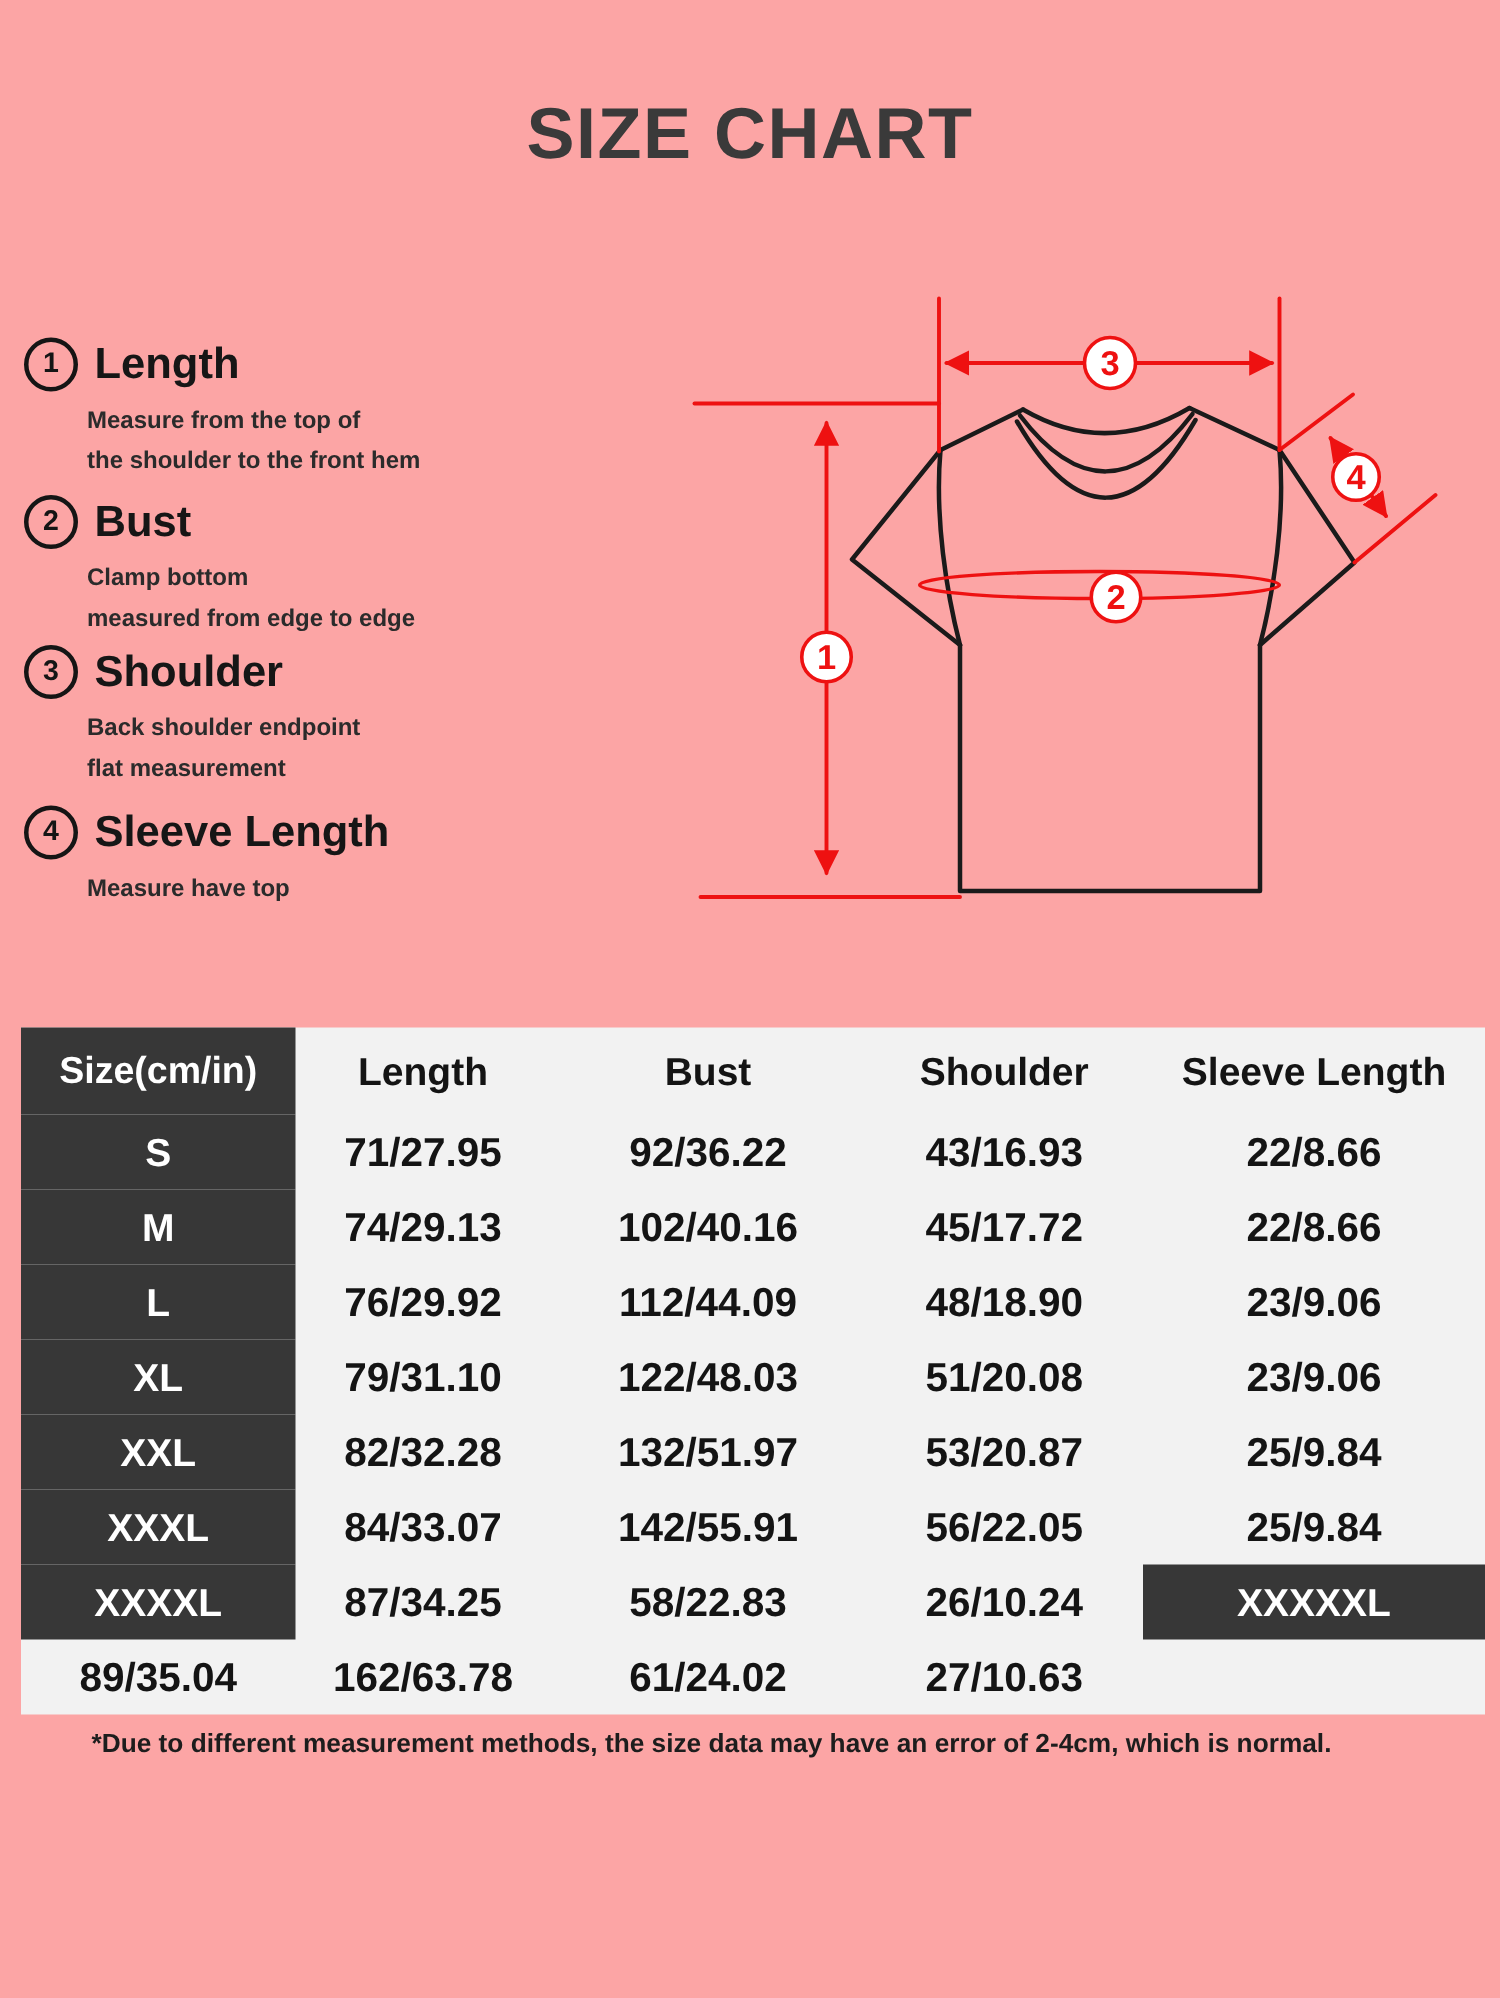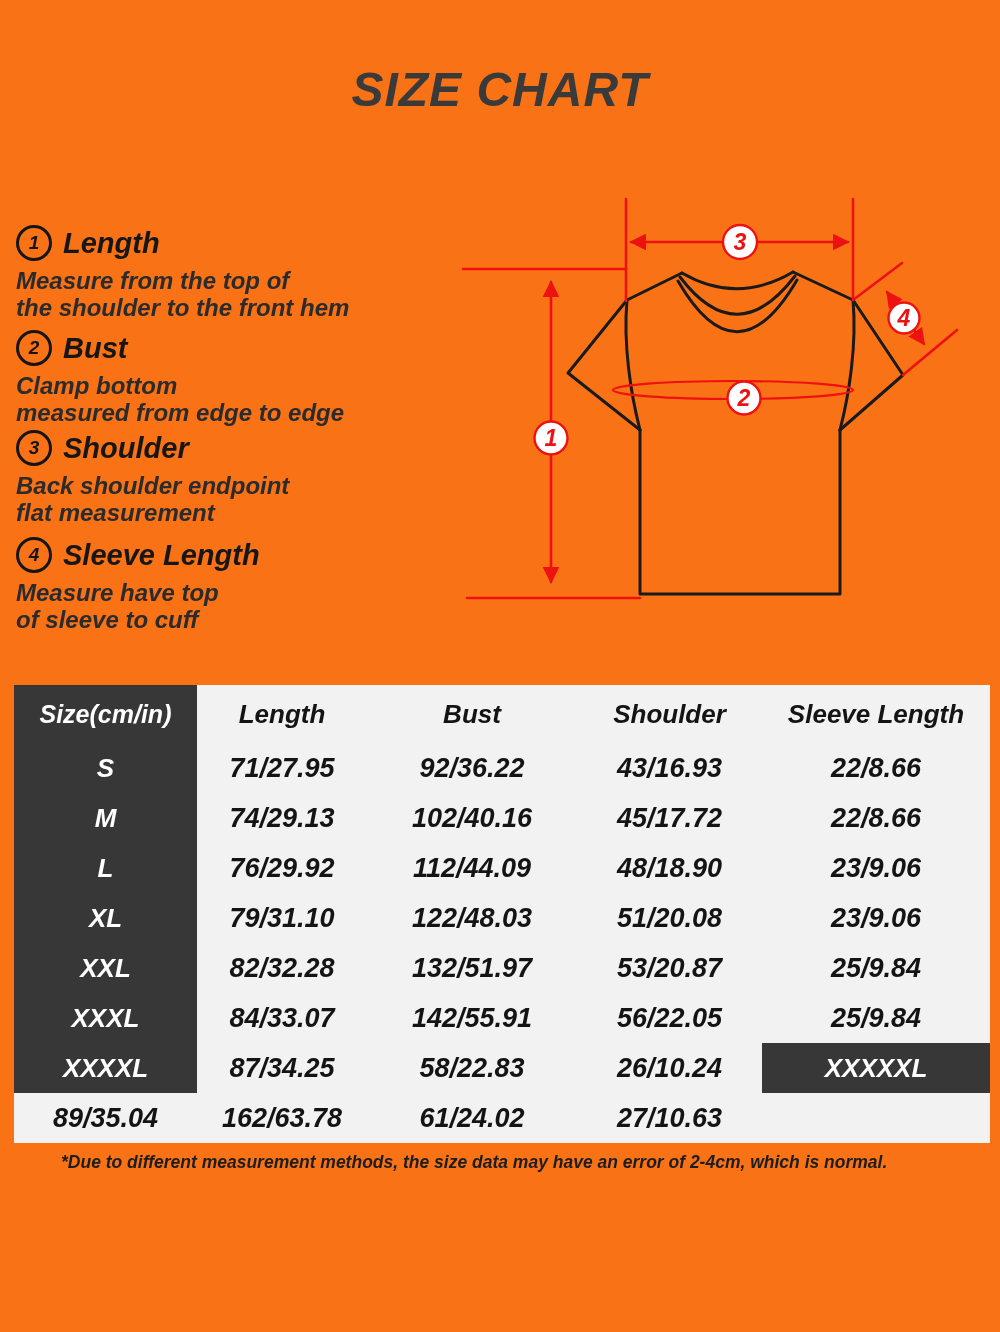--- a/index.html
+++ b/index.html
@@ -1,28 +1,28 @@
 <!DOCTYPE html>
 <html><head>
 <meta charset="utf-8">
 <style>
   html,body{margin:0;padding:0;background:#fff;}
-  #page{position:relative;width:1000px;height:1332px;background:#f97316;overflow:hidden;
-        font-family:"Liberation Sans", sans-serif;font-style:italic;}
+  #page{position:relative;width:1000px;height:1332px;background:#fca5a5;overflow:hidden;
+        font-family:"Liberation Sans", sans-serif;}
   
   .title{position:absolute;left:0;top:62px;width:1000px;text-align:center;
          font-size:48px;font-weight:700;color:#3a3a3a;letter-spacing:1px;}
   
   .instr{position:absolute;left:16px;width:420px;}
   .instr-head{display:flex;align-items:center;gap:11px;}
   .num-circle{width:30px;height:30px;border:3px solid #151515;border-radius:50%;
               display:flex;align-items:center;justify-content:center;
               font-size:19px;font-weight:700;color:#151515;flex:0 0 auto;}
   .instr-label{font-size:29px;font-weight:700;color:#161616;}
-  .instr-desc{margin-top:6px;font-size:24px;font-weight:700;
+  .instr-desc{margin-left:42px;margin-top:6px;font-size:16px;font-weight:700;
               color:#2b2b2b;line-height:27px;}
   
   #diagram{position:absolute;left:440px;top:180px;}
   
   .size-table{position:absolute;left:14px;top:685px;width:976px;
               display:grid;grid-template-columns:183px 170px 210px 185px 1fr;
               grid-template-rows:58px repeat(8,50px);background:#f2f2f2;}
   .cell{display:flex;align-items:center;justify-content:center;
         font-weight:700;color:#141414;font-size:27px;}
   .cell.hdr{font-size:26px;}
@@ -72,21 +72,20 @@
     </div>
   </div>
 
   <div class="instr" style="top:537px">
     <div class="instr-head">
       <span class="num-circle">4</span>
       <span class="instr-label">Sleeve Length</span>
     </div>
     <div class="instr-desc">
       <div>Measure have top</div>
-      <div>of sleeve to cuff</div>
     </div>
   </div>
 
   <svg id="diagram" width="560" height="480" viewBox="0 0 560 480">
     <defs>
       <marker id="arr" viewBox="0 0 10 10" refX="9" refY="5" markerWidth="6.5" markerHeight="6.5" orient="auto-start-reverse">
         <path d="M0,0 L10,5 L0,10 z" fill="#ee1111"></path>
       </marker>
     </defs>
 

